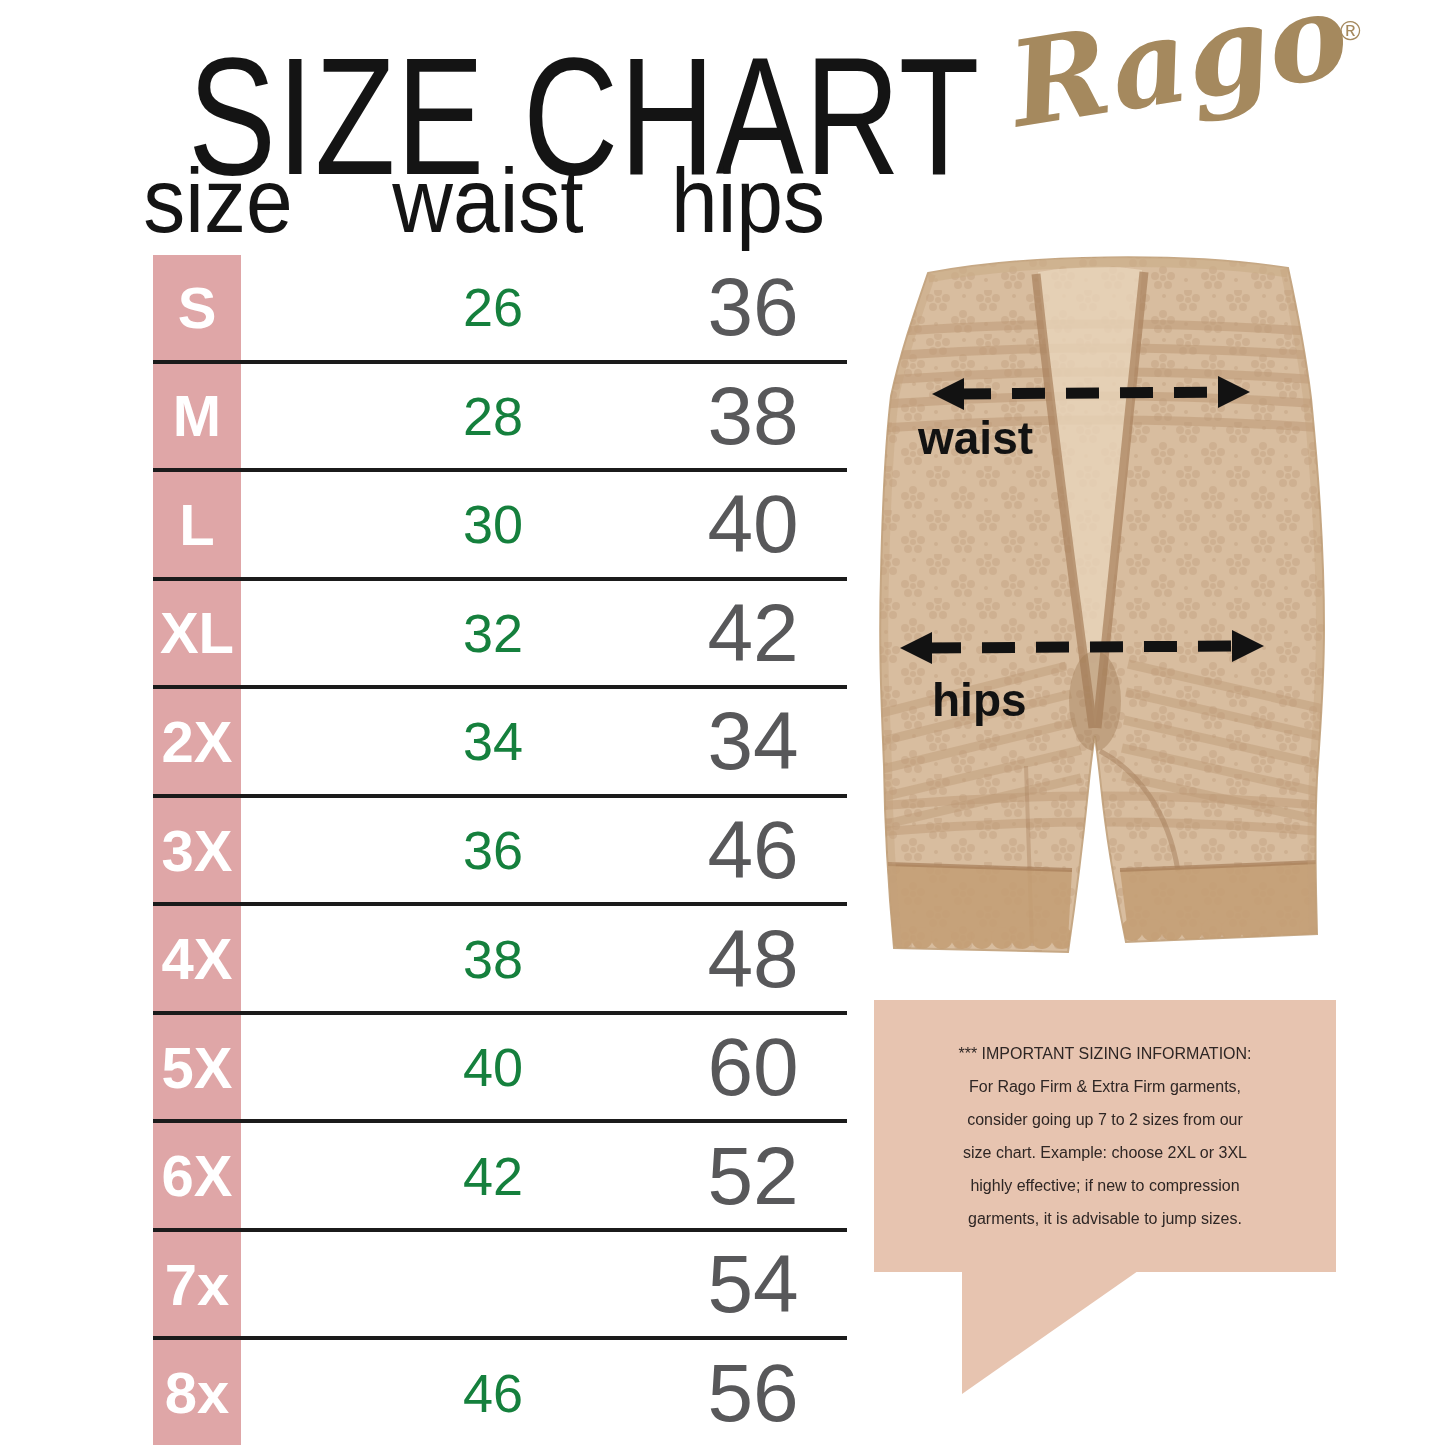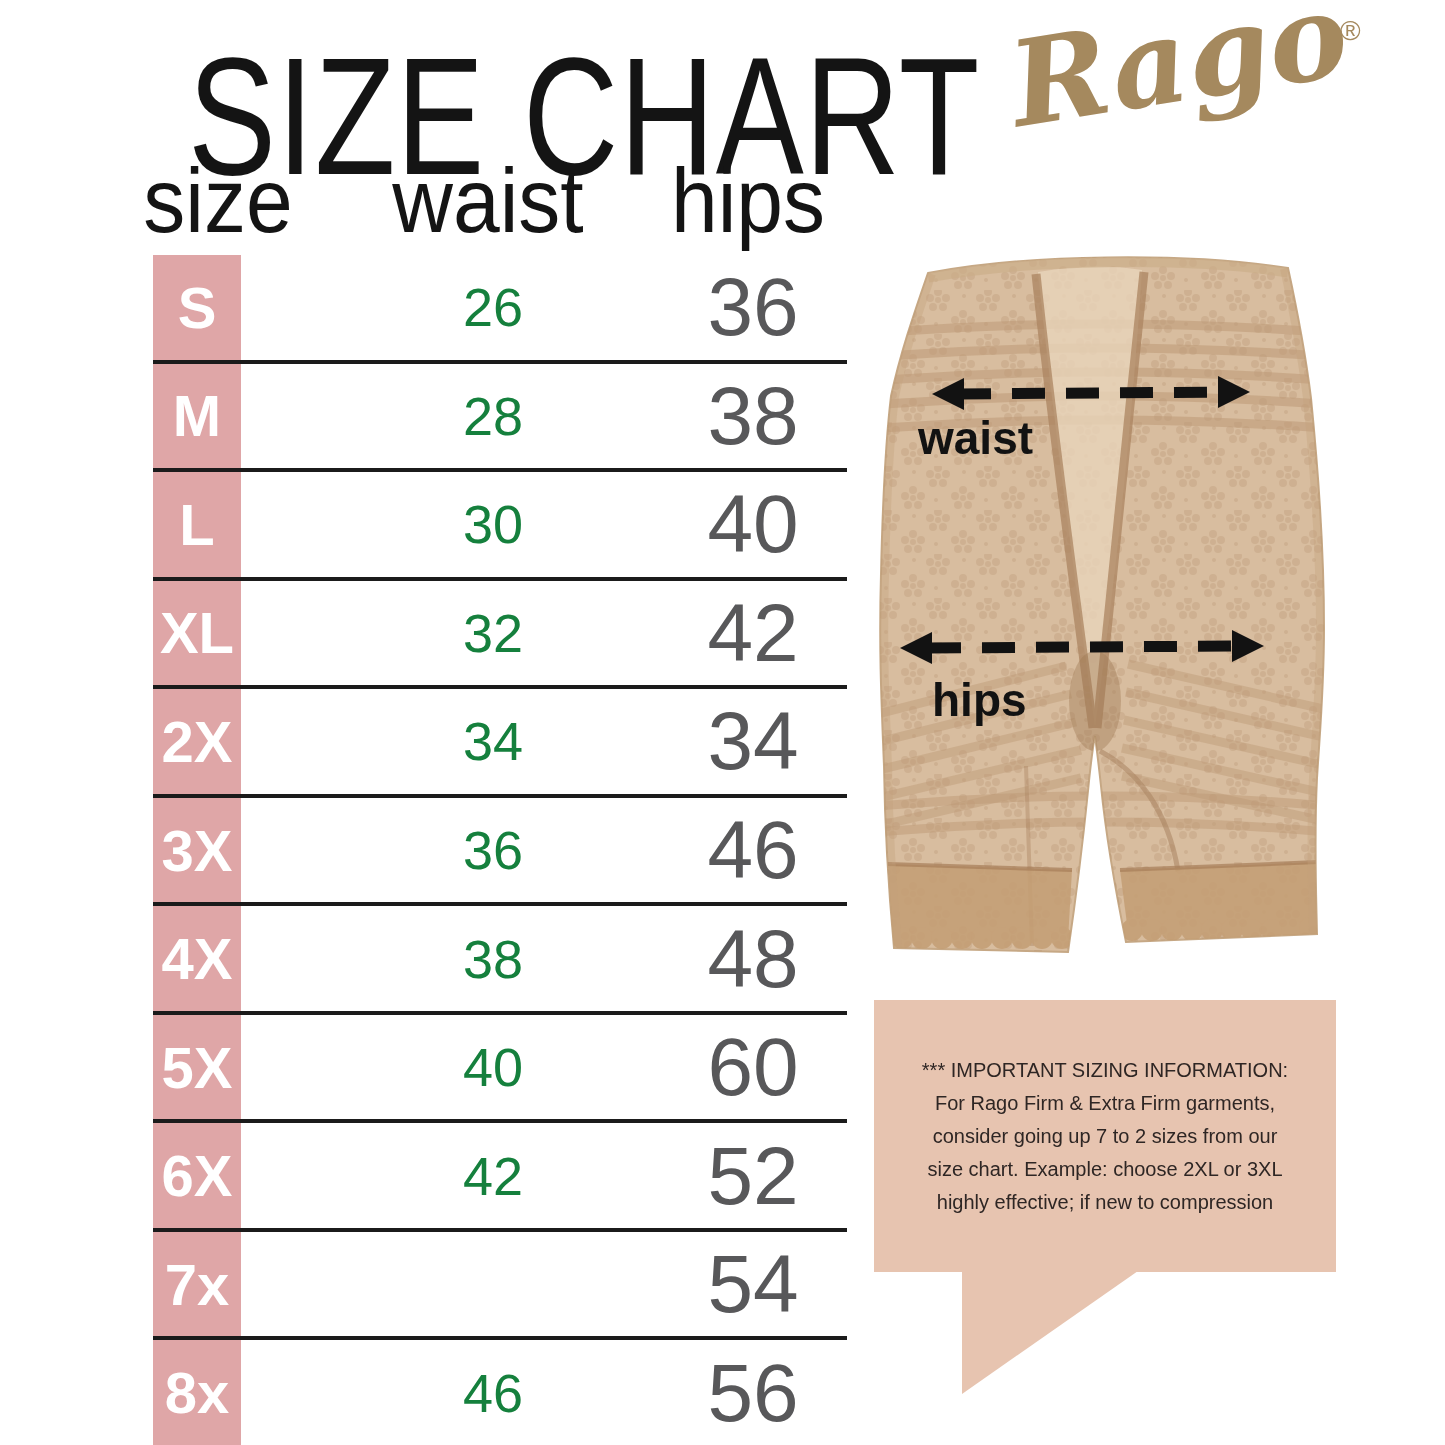--- a/index.html
+++ b/index.html
@@ -27,21 +27,21 @@
   .cell{position:absolute;top:0;height:100%;display:flex;align-items:center;justify-content:center;}
   .c-size{left:0;width:88px;font-size:58px;font-weight:700;color:#ffffff;}
   .c-waist{left:200px;width:280px;font-size:54px;color:#15803d;}
   .c-hips{left:468px;width:264px;font-size:82px;color:#58585a;}
   .garment{position:absolute;left:876px;top:246px;}
   .bubble{
     position:absolute;left:874px;top:1000px;width:462px;height:272px;background:#e7c4b0;
     display:flex;flex-direction:column;justify-content:center;text-align:center;
     padding:6px 8px;box-sizing:border-box;
   }
-  .bubble .line{font-size:20px;line-height:33px;color:#2e2624;white-space:nowrap;}
+  .bubble .line{font-size:16px;line-height:33px;color:#2e2624;white-space:nowrap;}
   .tail{
     position:absolute;left:962px;top:1271px;width:176px;height:123px;background:#e7c4b0;
     clip-path:polygon(0 0,100% 0,0 100%);
   }
 </style>
 </head>
 <body>
 
 <div class="title">SIZE CHART</div>
 
@@ -231,14 +231,15 @@
   </g>
   <text x="56" y="470" font-size="46" font-weight="700" fill="#121212" font-family="'Liberation Sans', sans-serif">hips</text>
 </svg>
 
 <div class="bubble">
     <div class="line">*** IMPORTANT SIZING INFORMATION:</div>
     <div class="line">For Rago Firm &amp; Extra Firm garments,</div>
     <div class="line">consider going up 7 to 2 sizes from our</div>
     <div class="line">size chart. Example: choose 2XL or 3XL</div>
     <div class="line">highly effective; if new to compression</div>
+    <div class="line">garments, it is advisable to jump sizes.</div>
   </div>
 <div class="tail"></div>
 
 </body></html>

